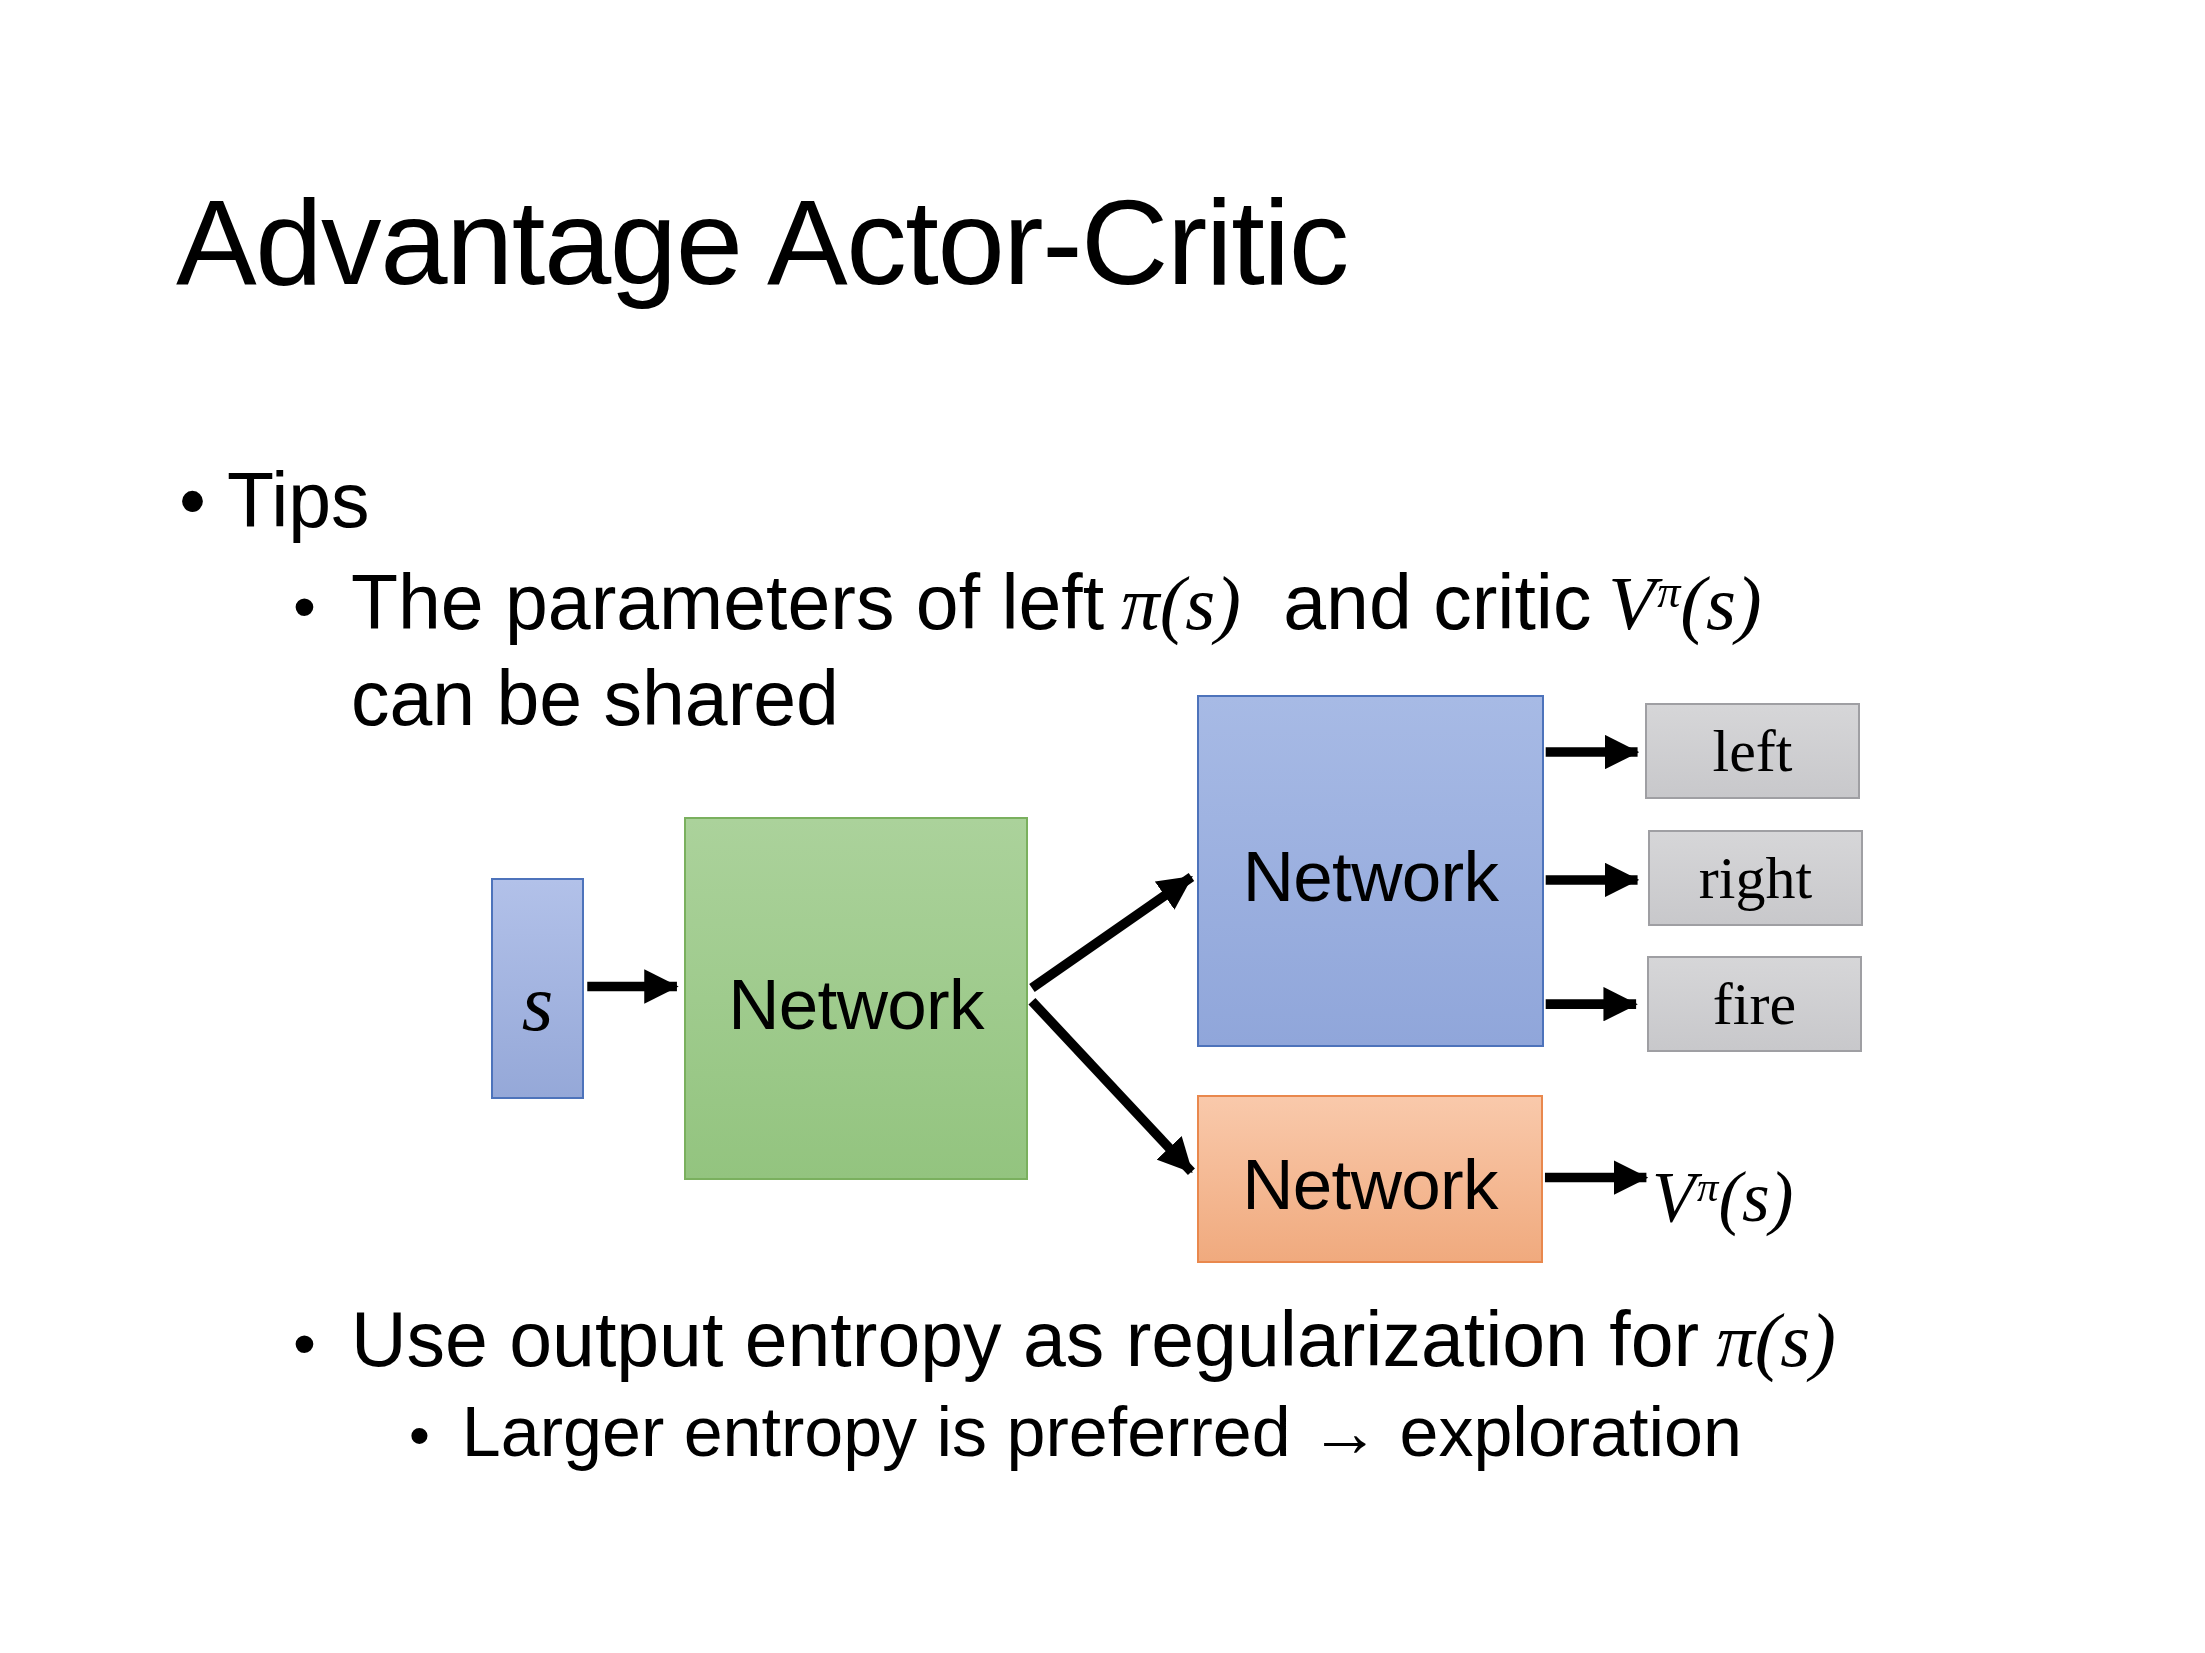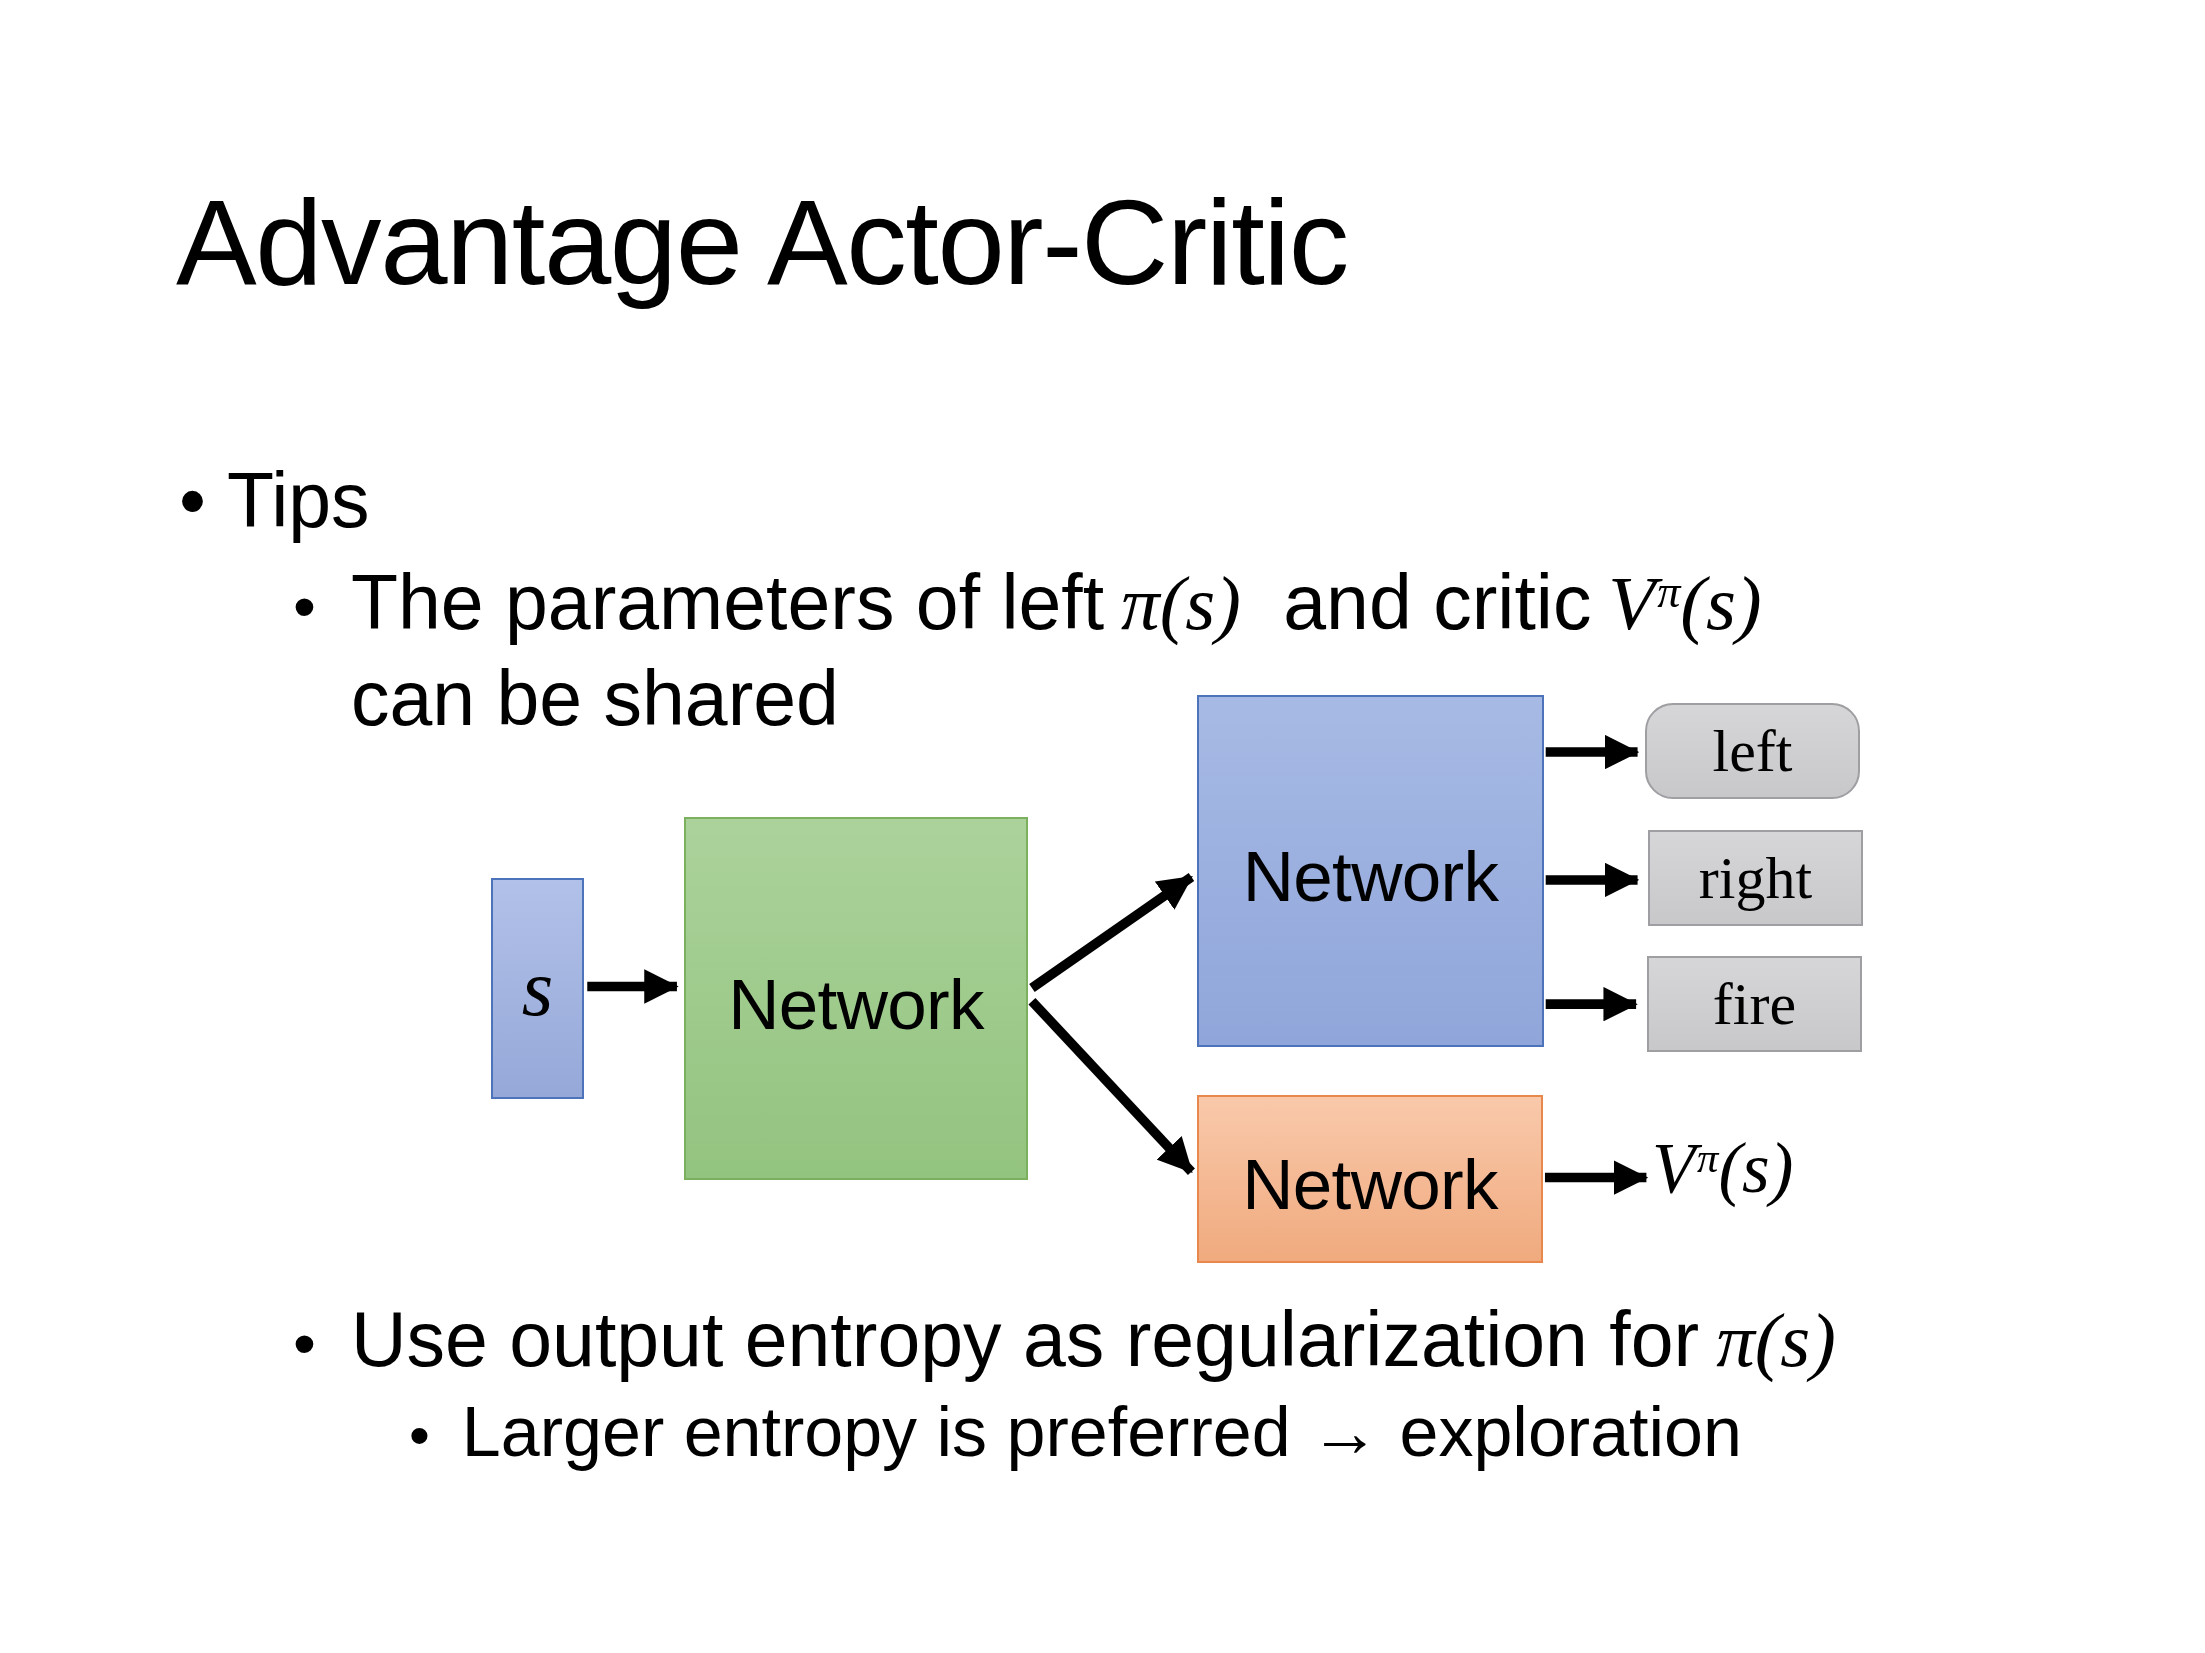--- a/index.html
+++ b/index.html
@@ -32,20 +32,21 @@
   }
   .row .bullet { flex: none; }
   .row-tips   { left: 179px; top: 454px;  font-size: 77px; line-height: 1.2;  column-gap: 21px; }
   .row-param  { left: 293px; top: 555px;  font-size: 77px; line-height: 1.23; column-gap: 35px; }
   .row-entropy{ left: 293px; top: 1292px; font-size: 77px; line-height: 1.23; column-gap: 35px; }
   .row-larger { left: 409px; top: 1389px; font-size: 70px;  line-height: 1.23; column-gap: 32px; }
   .b2, .b3 { font-size: 0.85em; }
   .math {
     font-family: "Liberation Serif", serif;
     font-style: italic;
+    margin-top: 29px;
   }
   .gap      { margin-left: 0.22em; }
   .gap-wide { margin-left: 0.55em; margin-top: 28px; }
   .sup {
     font-size: 0.60em;
     vertical-align: 0.48em;
     margin-left: 0.04em;
   }
 
   
@@ -76,21 +77,21 @@
     left: 1197px; top: 1095px; width: 346px; height: 168px;
     border: 2.9px solid var(--critic-box-border, #e9884d);
     background: linear-gradient(180deg, var(--critic-box-fill-top, #f9c9ab), var(--critic-box-fill-bottom, #f0aa7e));
   }
   .net-label { font-size: 71px; letter-spacing: -0.01em; margin-top: 11px; }
   .out-box {
     width: 215px; height: 96px;
     border: 2.2px solid var(--output-box-border, #9f9fa3);
     background: linear-gradient(180deg, var(--output-box-fill-top, #d6d6d8), var(--output-box-fill-bottom, #c8c8cb));
   }
-  .out-left  { left: 1645px; top: 703px; border-radius: 28px;  }
+  .out-left  { left: 1645px; top: 703px;  }
   .out-right { left: 1648px; top: 830px; }
   .out-fire  { left: 1647px; top: 956px; }
   .out-label {
     font-family: "Liberation Serif", serif;
     font-size: 60px;
   }
   .vlabel {
     position: absolute;
     left: 1652px; top: 1133px;
     font-size: 71px;

